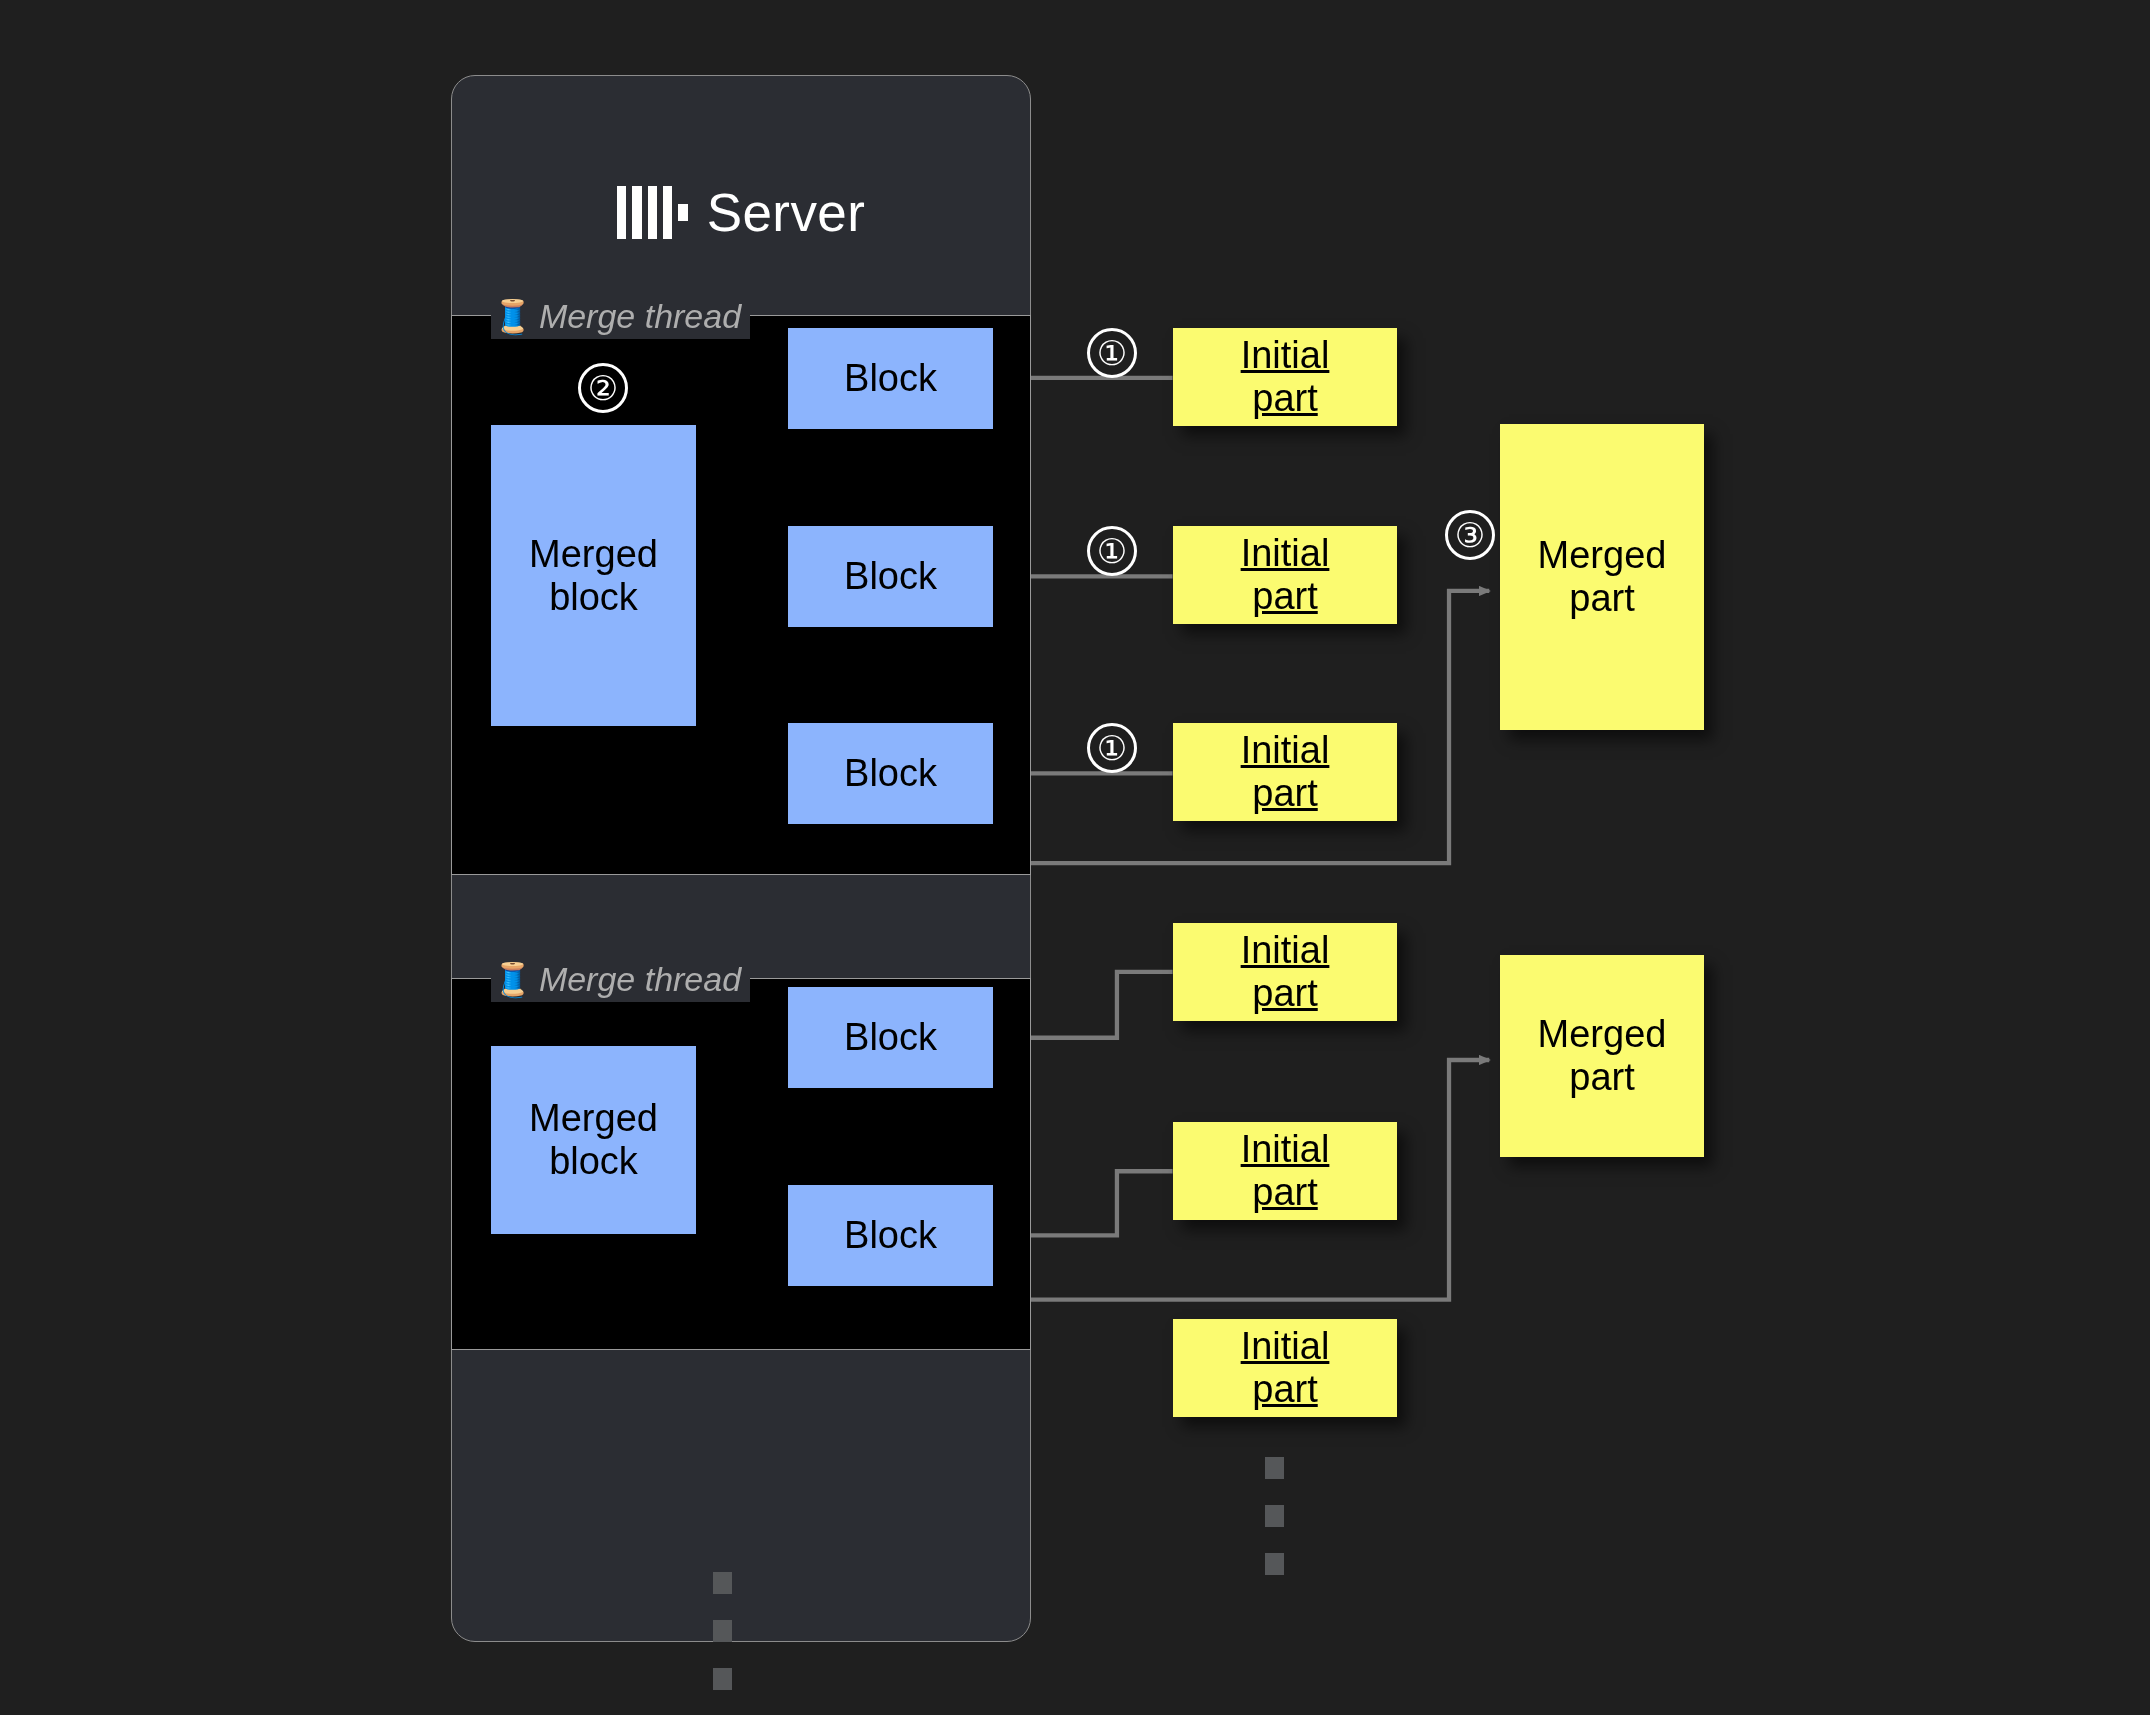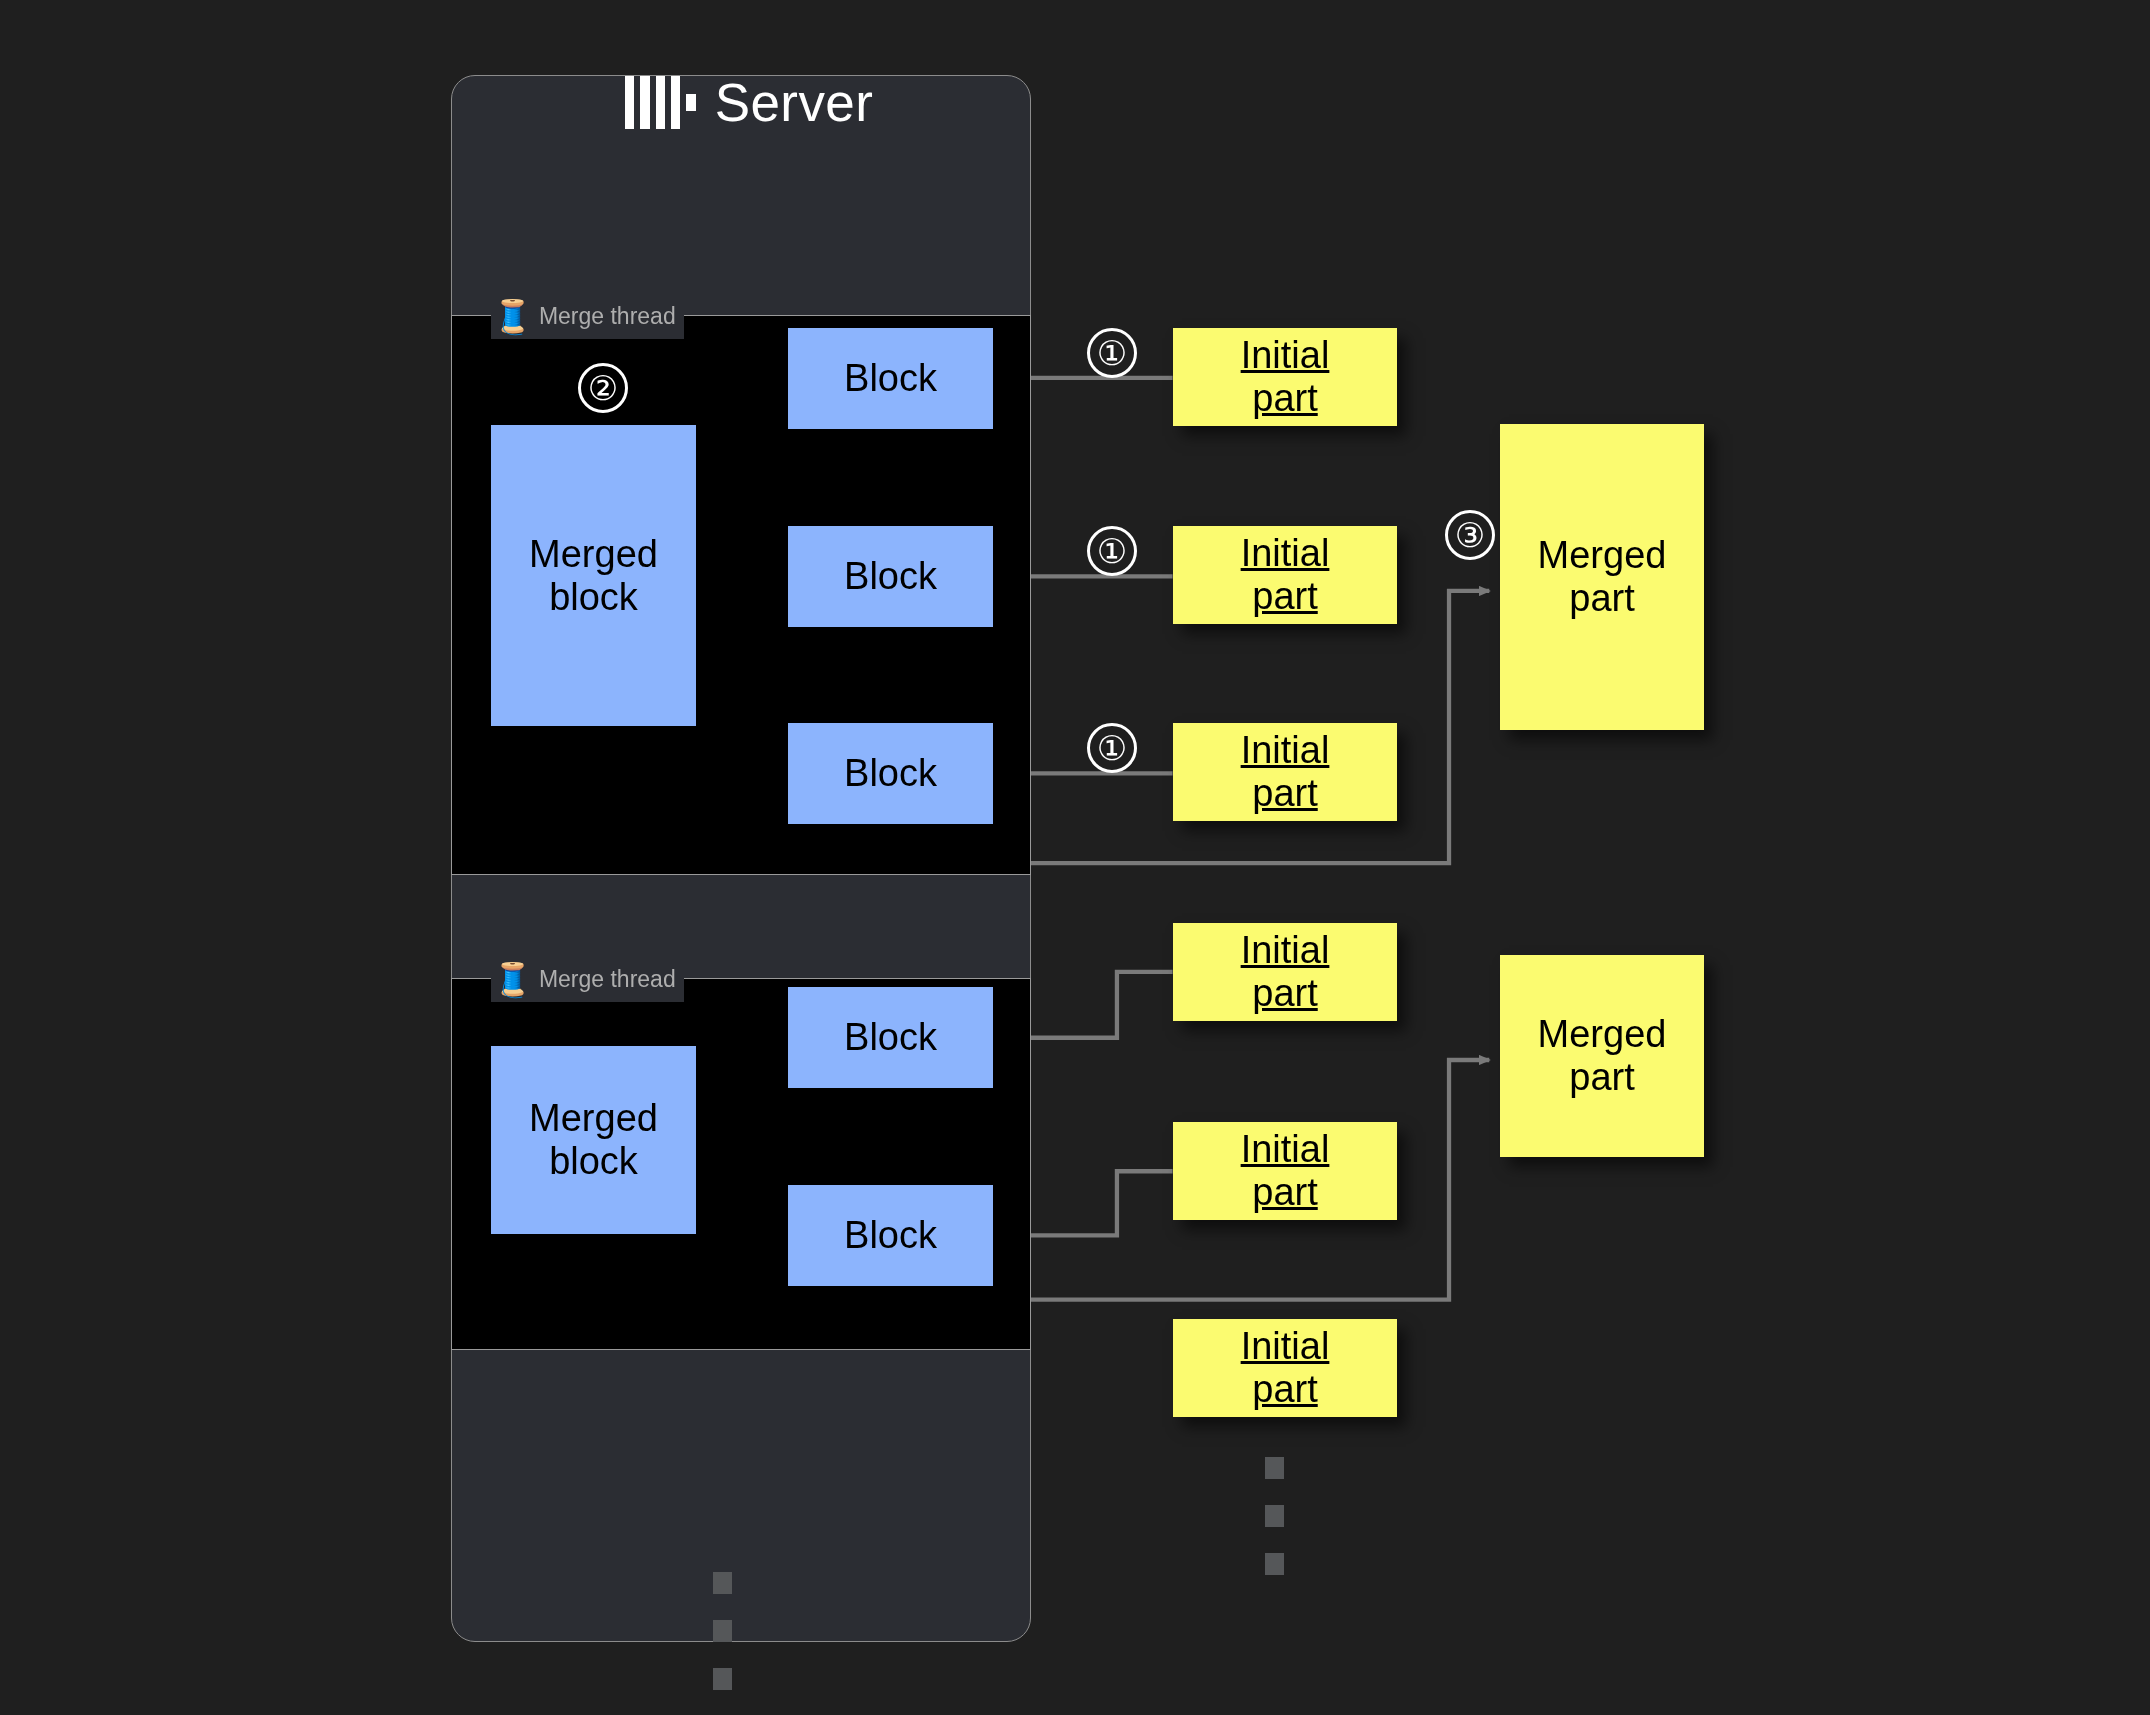--- a/index.html
+++ b/index.html
@@ -14,22 +14,22 @@
   
   .server-card{
     position:absolute;
     left:451px;top:75px;width:580px;height:1567px;
     background:#2b2d33;
     border:1.7px solid #8c8c8c;
     border-radius:24px;
     box-sizing:border-box;
   }
   .server-header{
-    position:absolute;left:8px;top:0;width:100%;height:163px;
-    display:flex;align-items:flex-start;justify-content:center;gap:19px;
+    position:absolute;left:0;top:0;width:100%;height:163px;
+    display:flex;align-items:flex-end;justify-content:center;gap:19px;
   }
   .ch-logo{display:flex;align-items:flex-end;gap:6px;height:53px;}
   .ch-bar{width:9.4px;height:53px;background:#ffffff;}
   .ch-dot{width:9.4px;height:17px;background:#ffffff;margin-bottom:18px;}
   .server-title{
     color:#ffffff;font-size:53px;letter-spacing:0.4px;line-height:1;
     font-weight:400;
   }
 
   
@@ -47,21 +47,21 @@
   .mt-label{
     position:absolute;
     top:-23px;left:39px;
     display:flex;align-items:center;gap:5.1px;
     background:#2b2d33;
     padding:0 8.6px 0 1.7px;
     height:46px;
     line-height:46px;
   }
   .mt-label .spool{font-size:33px;line-height:1;}
-  .mt-label .mt-text{color:#aeaeae;font-size:23px;white-space:nowrap;}
+  .mt-label .mt-text{color:#aeaeae;font-size:34px;white-space:nowrap;font-style:italic;}
 
   
   .box{
     position:absolute;
     display:flex;align-items:center;justify-content:center;
     text-align:center;
     color:#000000;
     font-size:38px;
     line-height:1.12;
     box-sizing:border-box;

